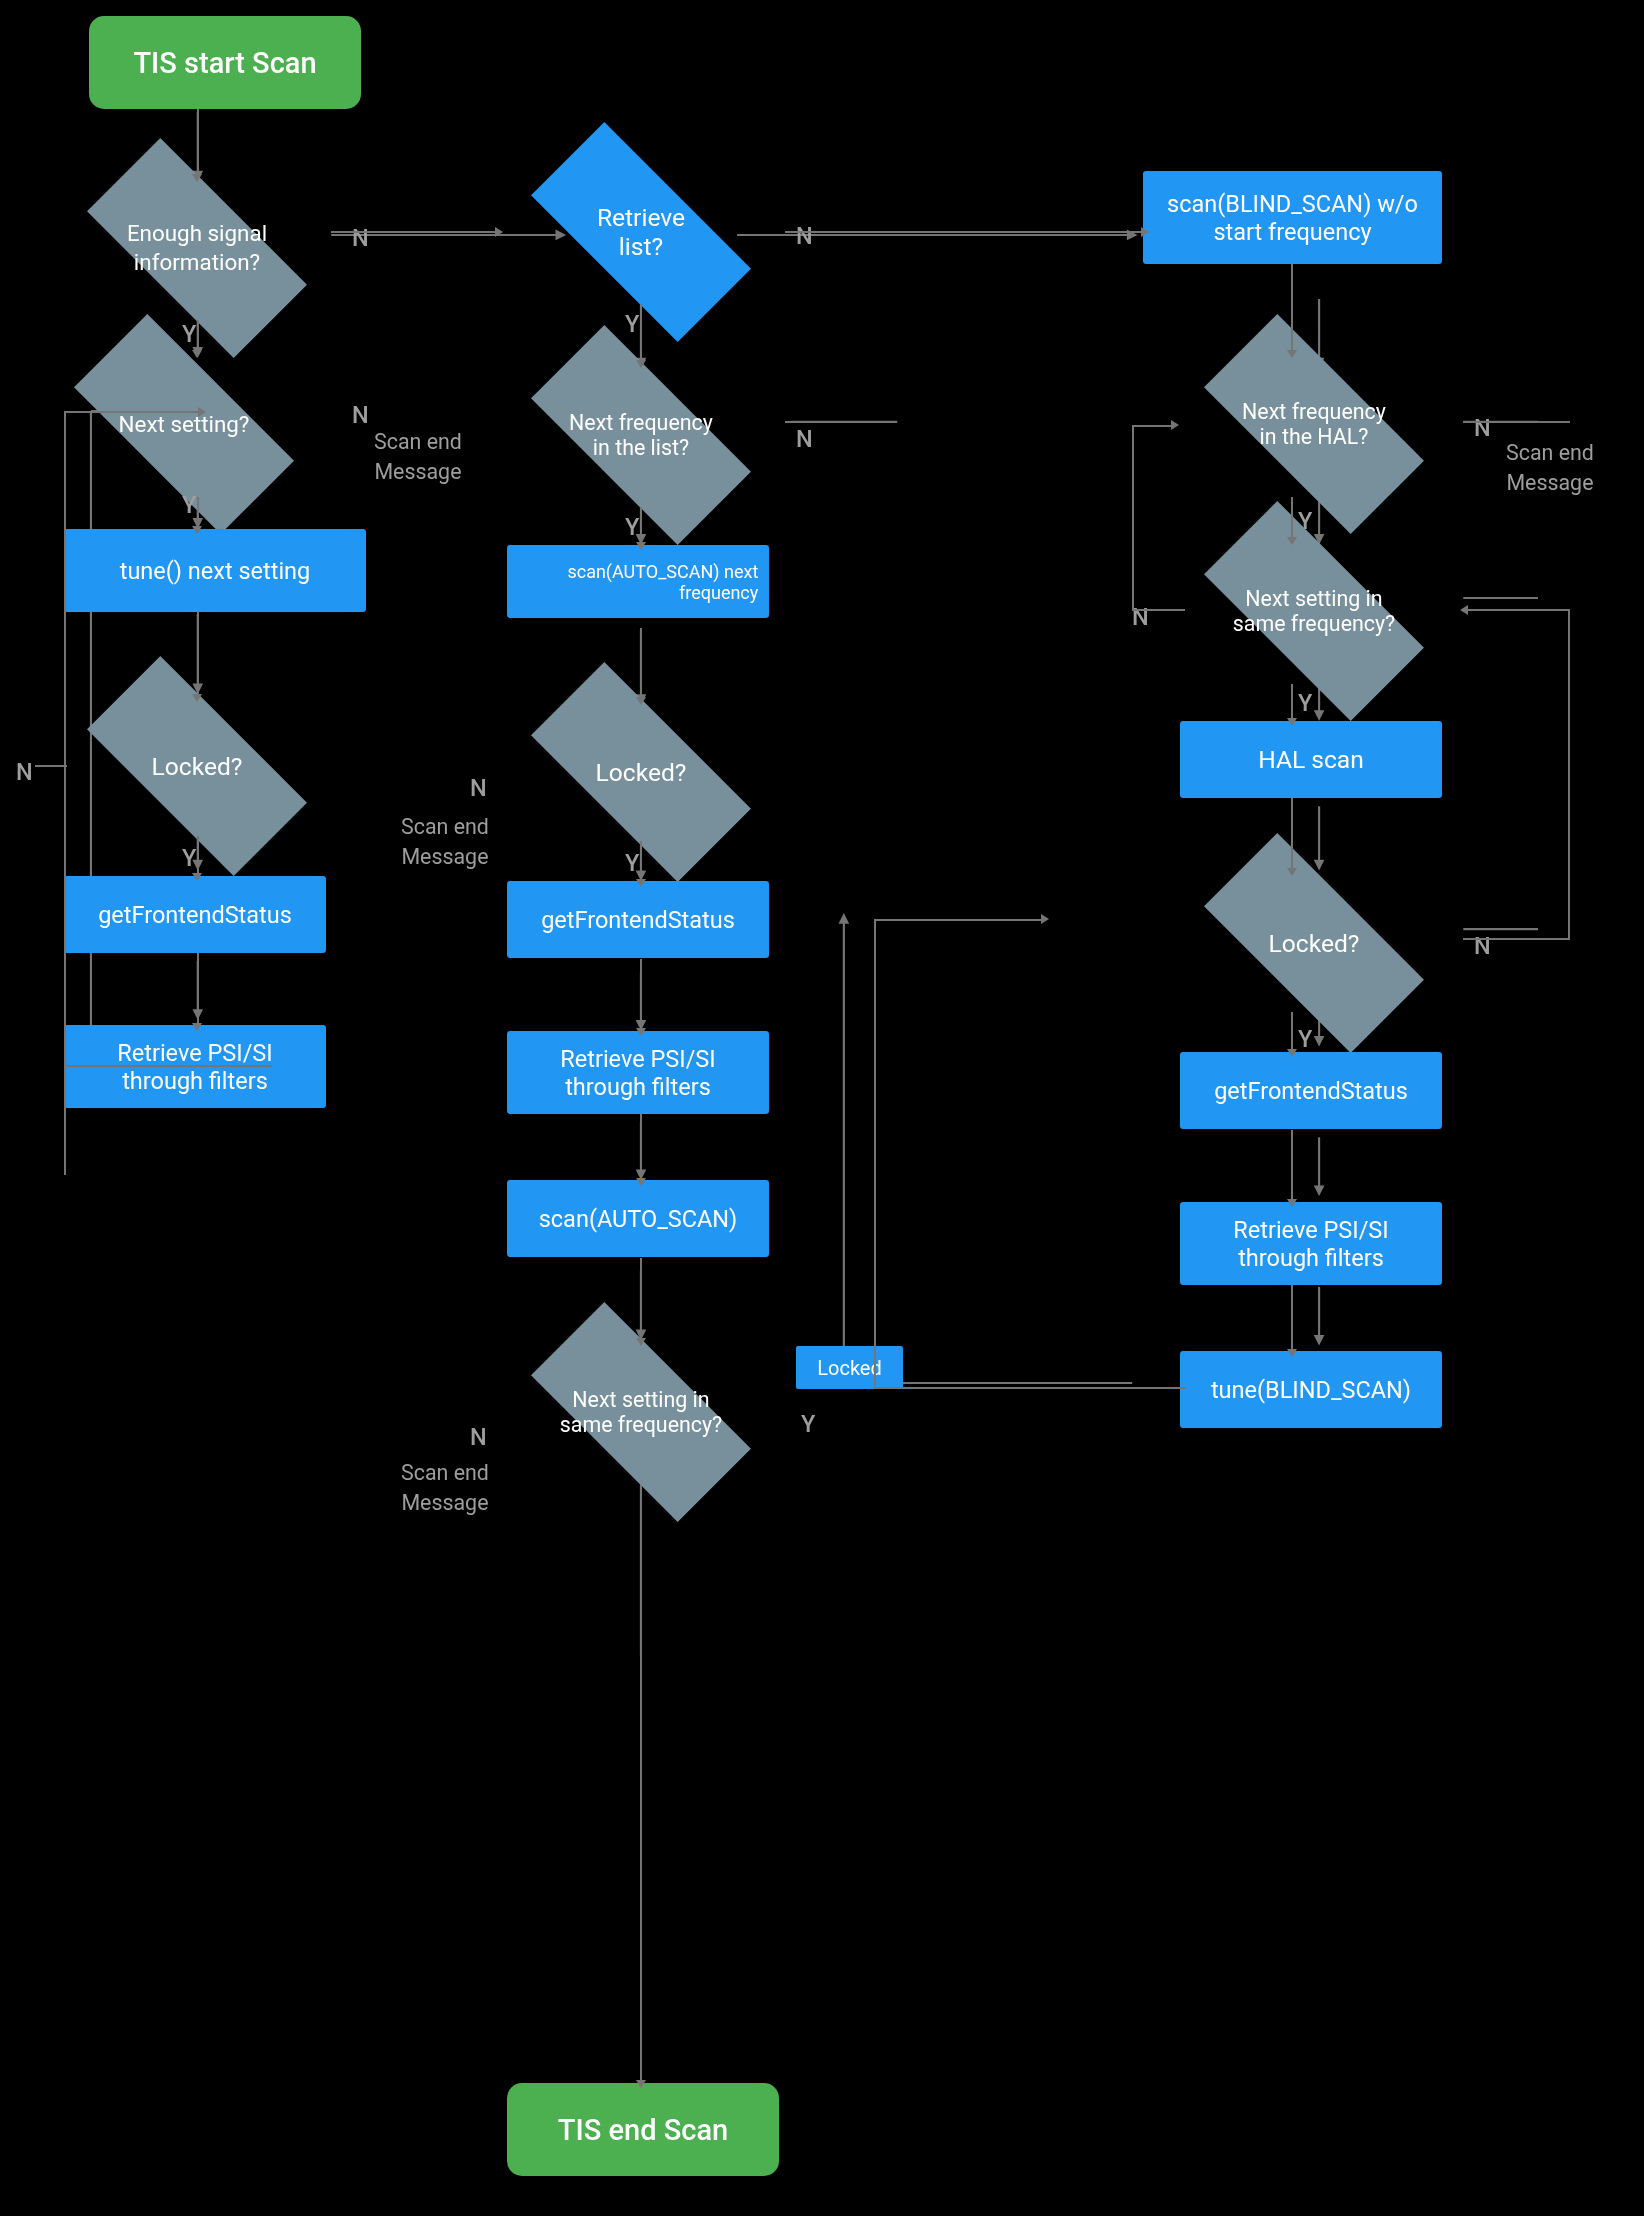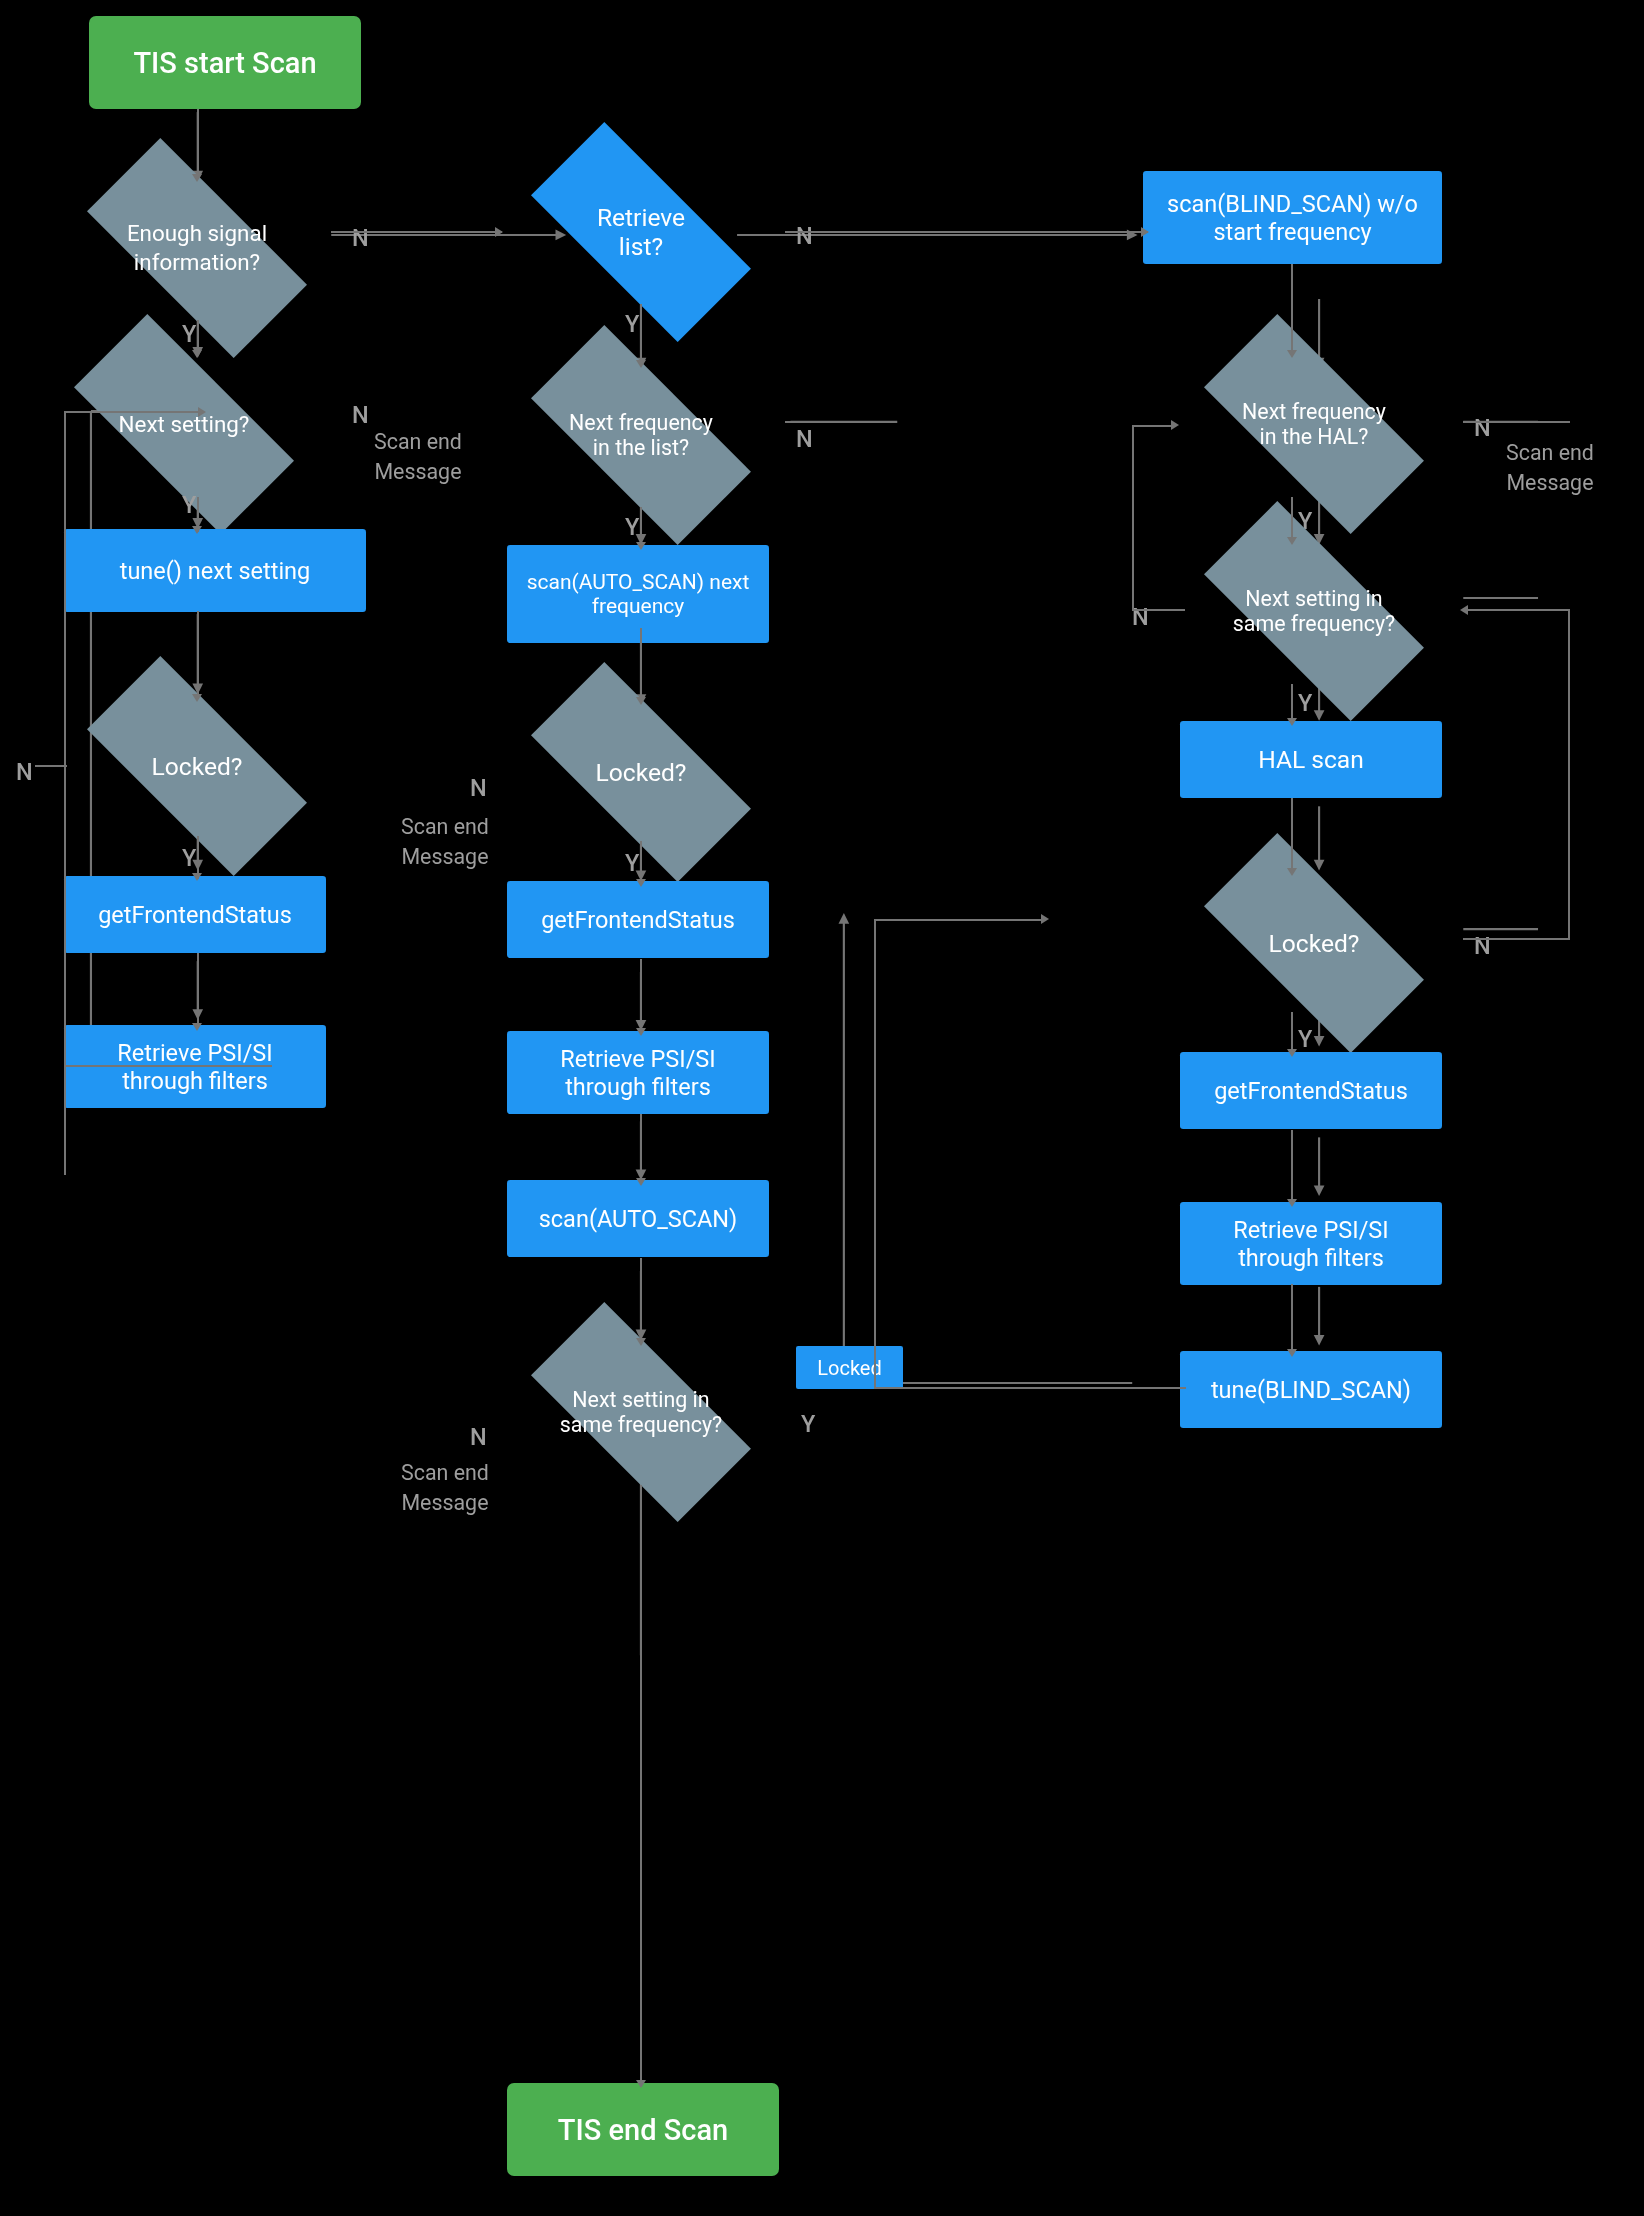--- a/index.html
+++ b/index.html
@@ -22,21 +22,21 @@
     .box-green {
       position: absolute;
       background: #4CAF50;
       color: #fff;
       font-size: 28px;
       font-weight: 500;
       display: flex;
       align-items: center;
       justify-content: center;
       text-align: center;
-      border-radius: 7px;
+      border-radius: 15px;
       padding: 5.3px 10.7px;
     }
 
     .box-blue {
       position: absolute;
       background: #2196F3;
       color: #fff;
       font-size: 24.6px;
       font-weight: 400;
       display: flex;
@@ -245,21 +245,21 @@
     <div class="diamond-label" style="left:0; top:0; width:288px; height:144px; color:#fff; font-size:21.4px; display:flex; align-items:center; justify-content:center;">
       <span style="white-space:pre-line; text-align:center;">Next frequency
 in the list?</span>
     </div>
   </div>
 
   <div class="arrow-label" style="left:796px; top:425px; color:#9E9E9E; font-size:23.5px;">N</div>
 
   <div class="arrow-label" style="left:625px; top:513px; color:#9E9E9E; font-size:23.5px;">Y</div>
 
-  <div class="box-blue" style="left:507px; top:545px; width:262px; height:98px; font-size:21px;">scan(AUTO_SCAN)
+  <div class="box-blue" style="left:507px; top:545px; width:262px; height:73px; font-size:18px;text-align:right;">scan(AUTO_SCAN)
 next frequency</div>
 
   <div style="position:absolute; left:497px; top:700px; width:288px; height:144px;">
     <div style="position:absolute; left:0; top:0; width:288px; height:144px; background:#78909C; transform:rotate(45deg) scale(0.72); transform-origin:50% 50%;"></div>
     <div class="diamond-label" style="left:0; top:0; width:288px; height:144px; color:#fff; font-size:24.6px; display:flex; align-items:center; justify-content:center;">
       <span>Locked?</span>
     </div>
   </div>
 
   <div class="arrow-label" style="left:470px; top:774px; color:#9E9E9E; font-size:23.5px;">N</div>

